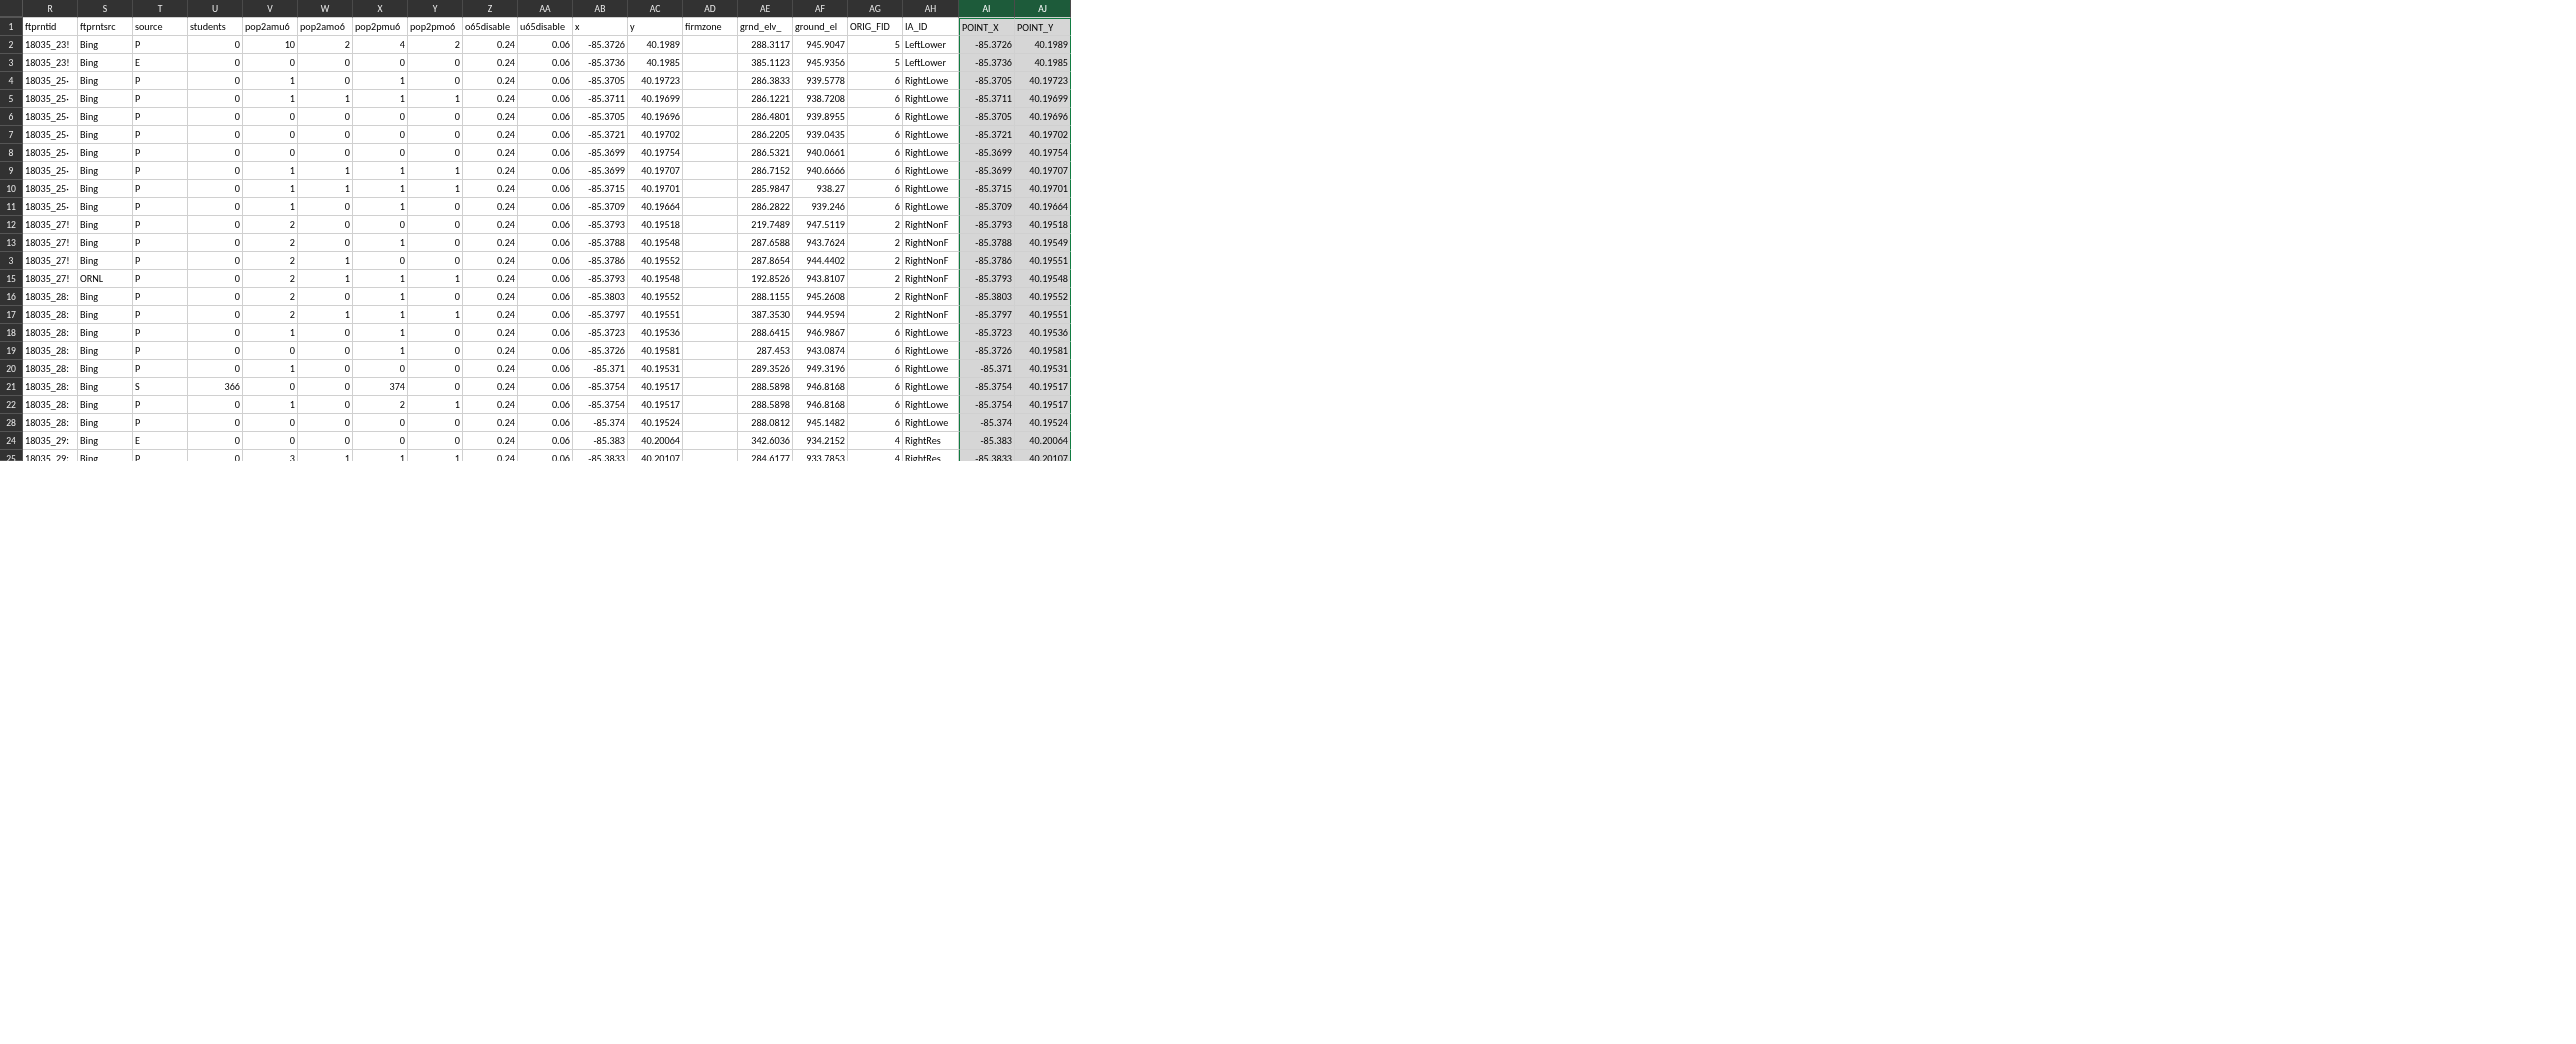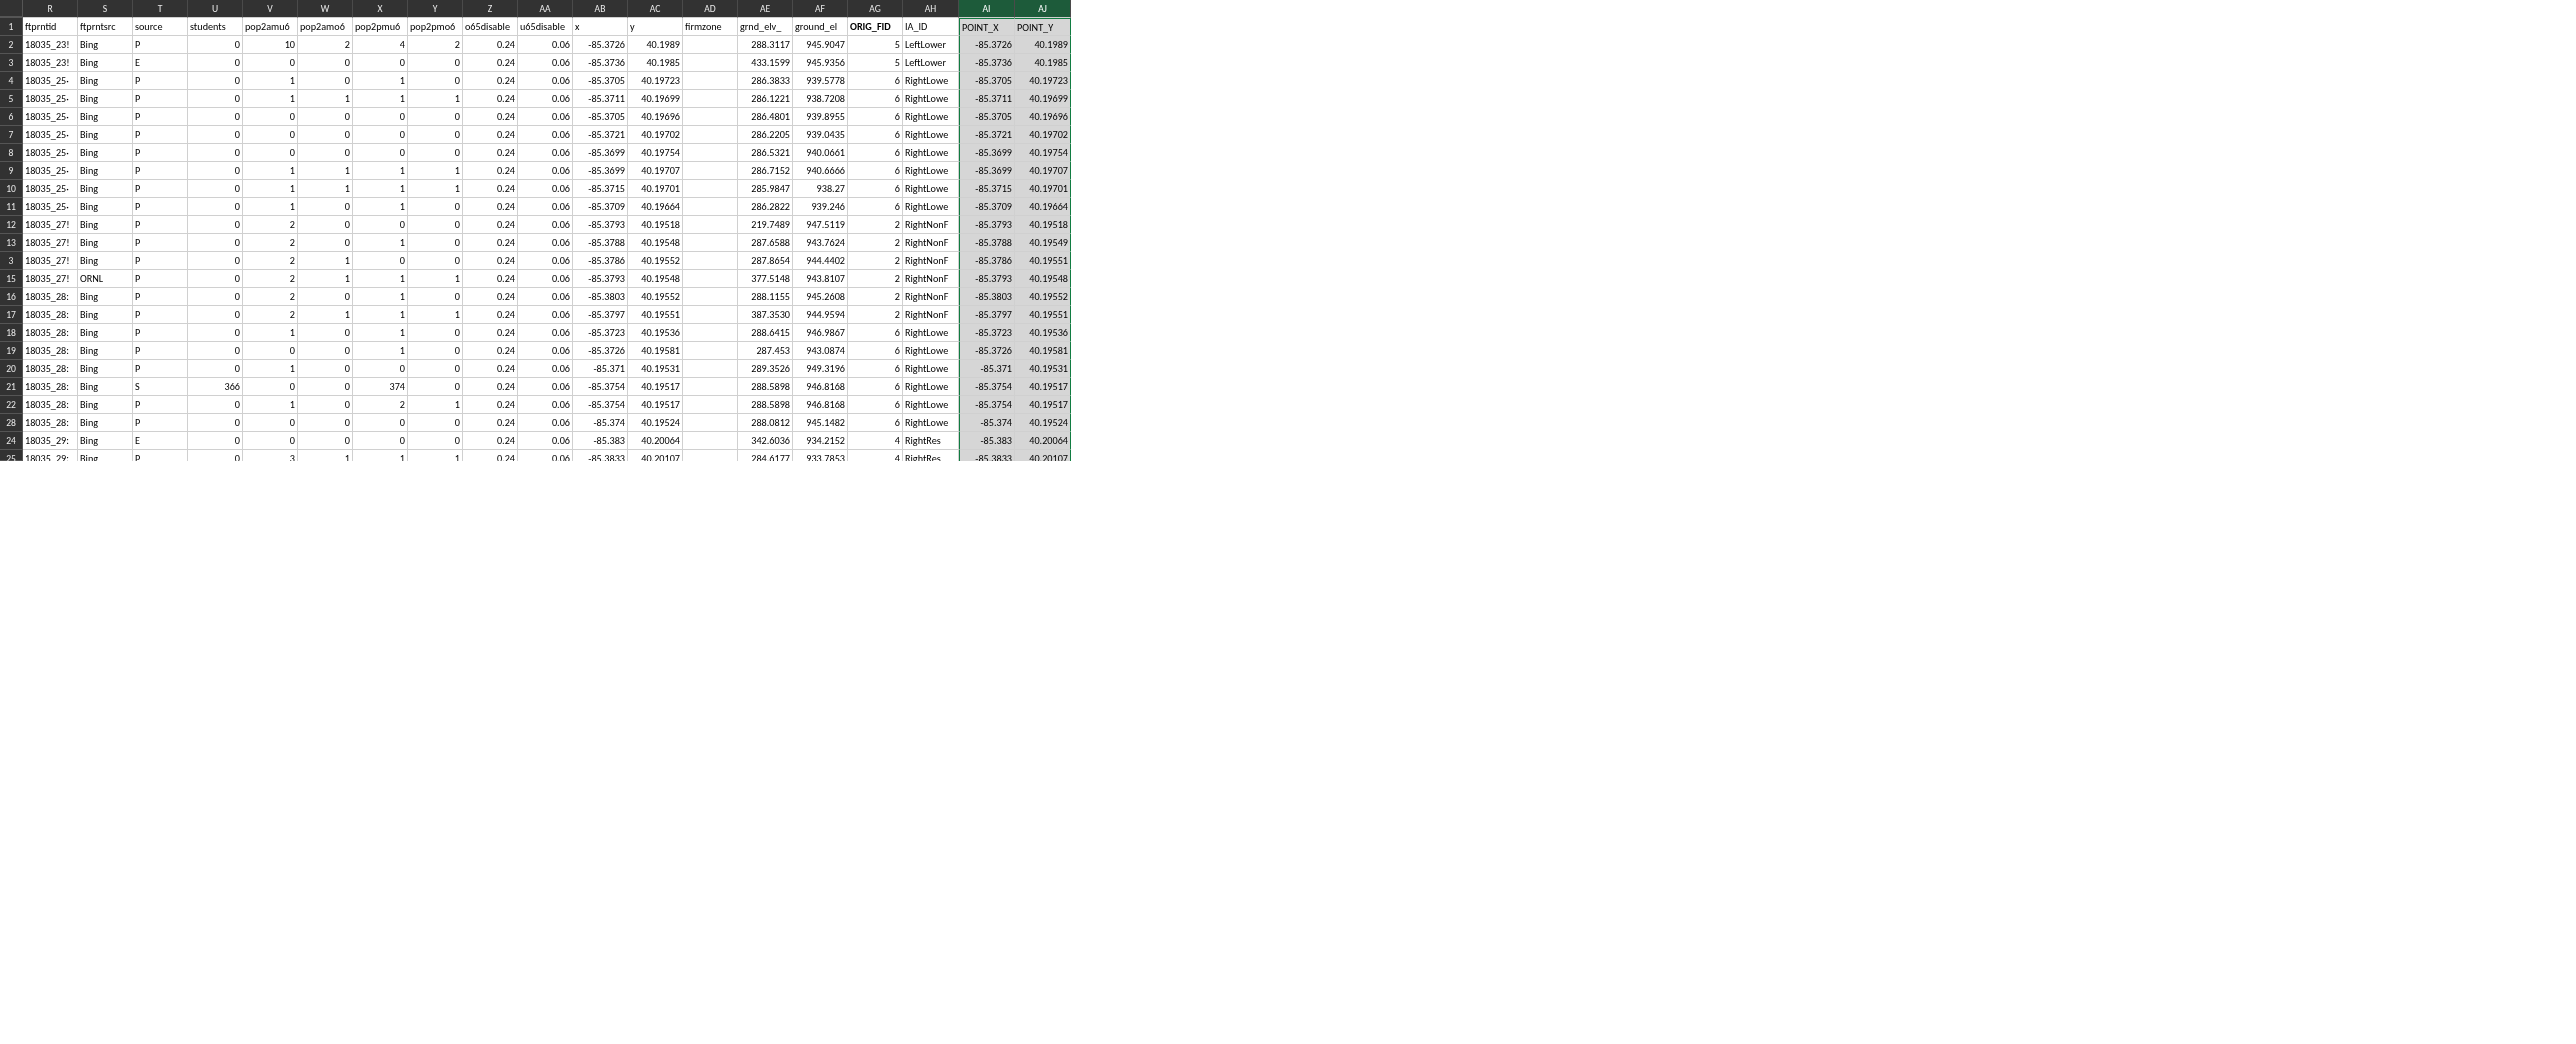--- a/index.html
+++ b/index.html
@@ -109,21 +109,21 @@
       <div class="cell txt" style="width: 55px; min-width: 55px;">pop2amo6</div>
       <div class="cell txt" style="width: 55px; min-width: 55px;">pop2pmu6</div>
       <div class="cell txt" style="width: 55px; min-width: 55px;">pop2pmo6</div>
       <div class="cell txt" style="width: 55px; min-width: 55px;">o65disable</div>
       <div class="cell txt" style="width: 55px; min-width: 55px;">u65disable</div>
       <div class="cell txt" style="width: 55px; min-width: 55px;">x</div>
       <div class="cell txt" style="width: 55px; min-width: 55px;">y</div>
       <div class="cell txt" style="width: 55px; min-width: 55px;">firmzone</div>
       <div class="cell txt" style="width: 55px; min-width: 55px;">grnd_elv_</div>
       <div class="cell txt" style="width: 55px; min-width: 55px;">ground_el</div>
-      <div class="cell txt" style="width: 55px; min-width: 55px; font-weight: bold;">ORIG_FID</div>
+      <div class="cell txt" style="width: 55px; min-width: 55px;">ORIG_FID</div>
       <div class="cell txt" style="width: 56px; min-width: 56px;">IA_ID</div>
       <div class="cell txt selcol sel-top-border sel-left-border" style="width: 56px; min-width: 56px;">POINT_X</div>
       <div class="cell txt selcol sel-top-border sel-right-border" style="width: 56px; min-width: 56px;">POINT_Y</div>
     </div><div class="row">
       <div class="rowheader">2</div>
       <div class="cell txt" style="width: 55px; min-width: 55px;">18035_23!</div>
       <div class="cell txt" style="width: 55px; min-width: 55px;">Bing</div>
       <div class="cell txt" style="width: 55px; min-width: 55px;">P</div>
       <div class="cell num" style="width: 55px; min-width: 55px;">0</div>
       <div class="cell num" style="width: 55px; min-width: 55px;">10</div>
@@ -149,21 +149,21 @@
       <div class="cell num" style="width: 55px; min-width: 55px;">0</div>
       <div class="cell num" style="width: 55px; min-width: 55px;">0</div>
       <div class="cell num" style="width: 55px; min-width: 55px;">0</div>
       <div class="cell num" style="width: 55px; min-width: 55px;">0</div>
       <div class="cell num" style="width: 55px; min-width: 55px;">0</div>
       <div class="cell num" style="width: 55px; min-width: 55px;">0.24</div>
       <div class="cell num" style="width: 55px; min-width: 55px;">0.06</div>
       <div class="cell num" style="width: 55px; min-width: 55px;">-85.3736</div>
       <div class="cell num" style="width: 55px; min-width: 55px;">40.1985</div>
       <div class="cell txt" style="width: 55px; min-width: 55px;"></div>
-      <div class="cell num" style="width: 55px; min-width: 55px;">433.1599</div>
+      <div class="cell num" style="width: 55px; min-width: 55px;">385.1123</div>
       <div class="cell num" style="width: 55px; min-width: 55px;">945.9356</div>
       <div class="cell num" style="width: 55px; min-width: 55px;">5</div>
       <div class="cell txt" style="width: 56px; min-width: 56px;">LeftLower</div>
       <div class="cell num selcol sel-left-border" style="width: 56px; min-width: 56px;">-85.3736</div>
       <div class="cell num selcol sel-right-border" style="width: 56px; min-width: 56px;">40.1985</div>
     </div><div class="row">
       <div class="rowheader">4</div>
       <div class="cell txt" style="width: 55px; min-width: 55px;">18035_25·</div>
       <div class="cell txt" style="width: 55px; min-width: 55px;">Bing</div>
       <div class="cell txt" style="width: 55px; min-width: 55px;">P</div>
@@ -401,21 +401,21 @@
       <div class="cell num" style="width: 55px; min-width: 55px;">0</div>
       <div class="cell num" style="width: 55px; min-width: 55px;">2</div>
       <div class="cell num" style="width: 55px; min-width: 55px;">1</div>
       <div class="cell num" style="width: 55px; min-width: 55px;">1</div>
       <div class="cell num" style="width: 55px; min-width: 55px;">1</div>
       <div class="cell num" style="width: 55px; min-width: 55px;">0.24</div>
       <div class="cell num" style="width: 55px; min-width: 55px;">0.06</div>
       <div class="cell num" style="width: 55px; min-width: 55px;">-85.3793</div>
       <div class="cell num" style="width: 55px; min-width: 55px;">40.19548</div>
       <div class="cell txt" style="width: 55px; min-width: 55px;"></div>
-      <div class="cell num" style="width: 55px; min-width: 55px;">377.5148</div>
+      <div class="cell num" style="width: 55px; min-width: 55px;">192.8526</div>
       <div class="cell num" style="width: 55px; min-width: 55px;">943.8107</div>
       <div class="cell num" style="width: 55px; min-width: 55px;">2</div>
       <div class="cell txt" style="width: 56px; min-width: 56px;">RightNonF</div>
       <div class="cell num selcol sel-left-border" style="width: 56px; min-width: 56px;">-85.3793</div>
       <div class="cell num selcol sel-right-border" style="width: 56px; min-width: 56px;">40.19548</div>
     </div><div class="row">
       <div class="rowheader">16</div>
       <div class="cell txt" style="width: 55px; min-width: 55px;">18035_28:</div>
       <div class="cell txt" style="width: 55px; min-width: 55px;">Bing</div>
       <div class="cell txt" style="width: 55px; min-width: 55px;">P</div>

